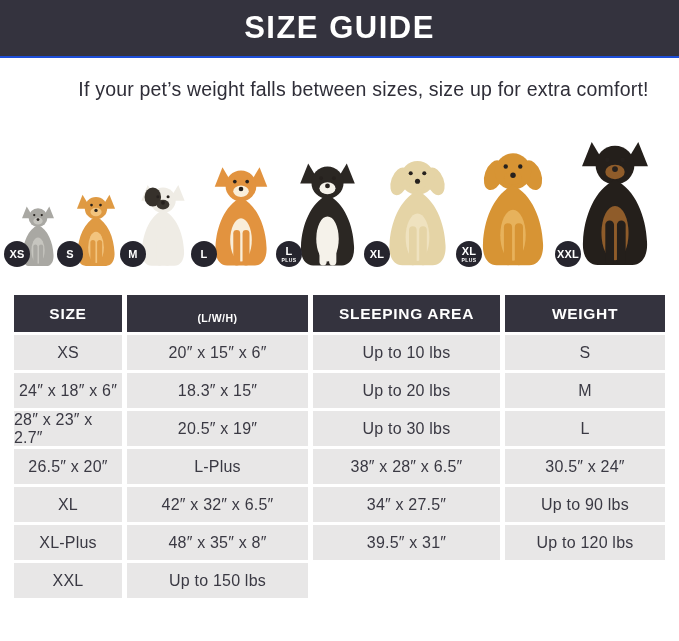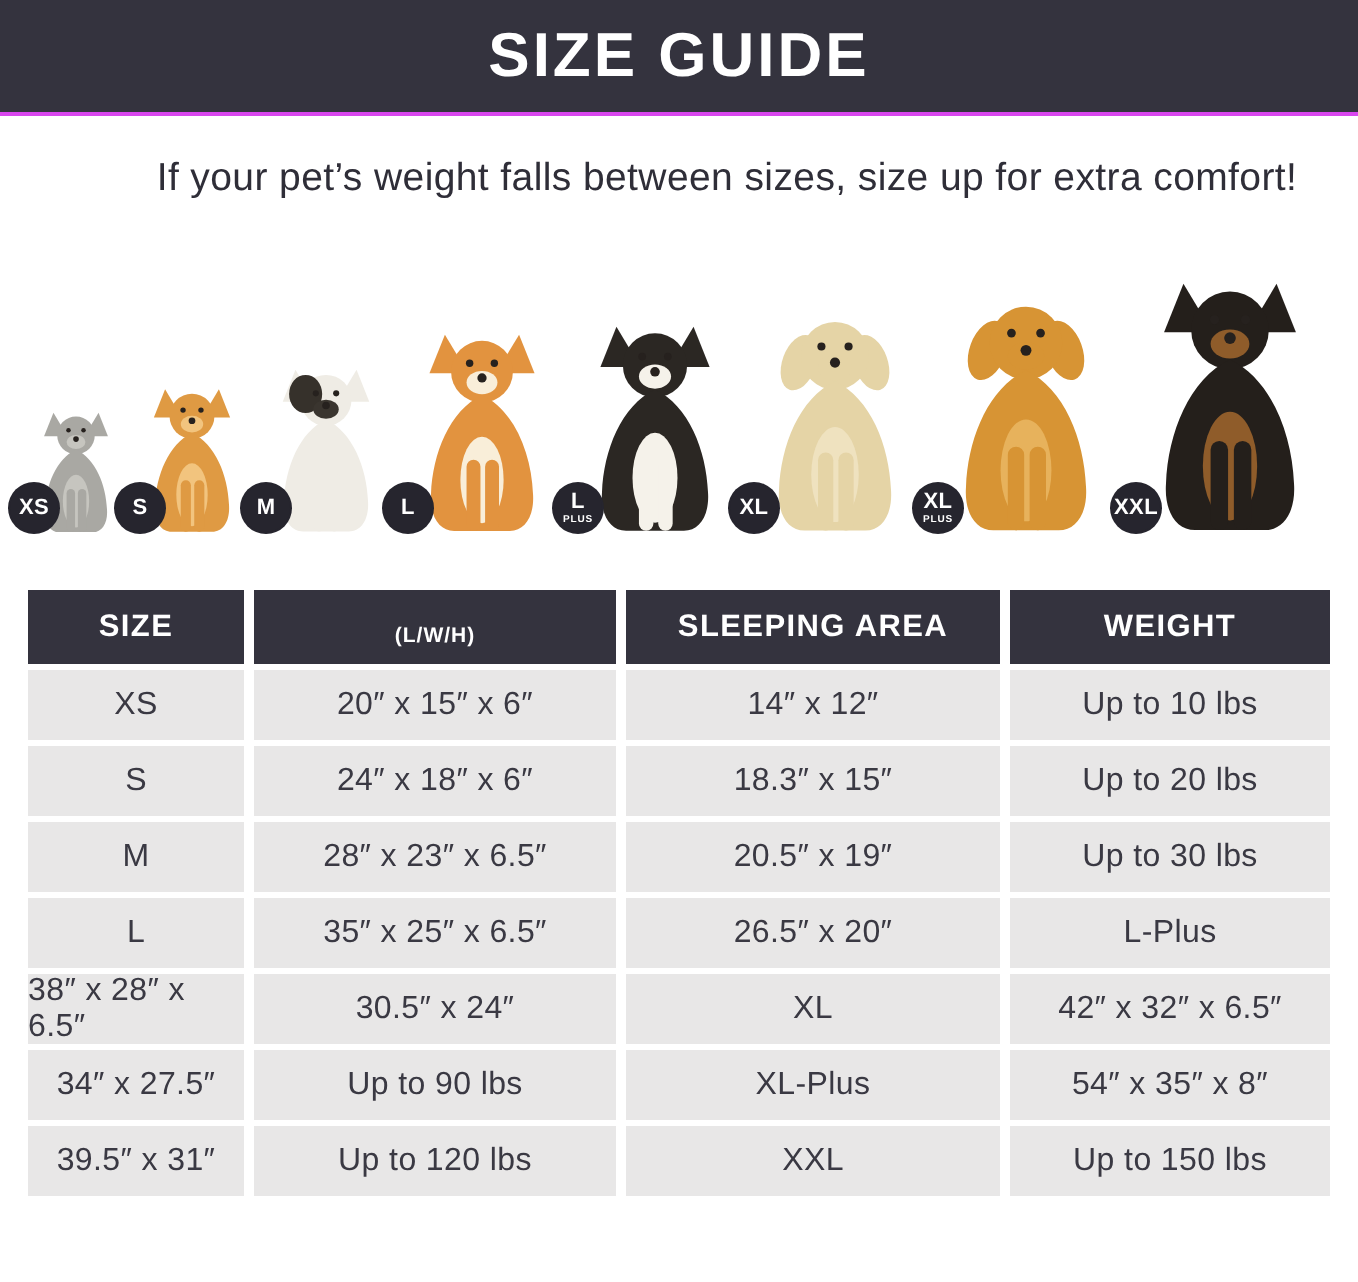--- a/index.html
+++ b/index.html
@@ -3,21 +3,21 @@
 <meta charset="utf-8">
 <style>
   html,body{margin:0;padding:0;}
   body{
     width:679px;height:641px;background:#ffffff;overflow:hidden;
     font-family:"Liberation Sans","DejaVu Sans",sans-serif;
     -webkit-font-smoothing:antialiased;
   }
   .banner{
     height:58px;background:#34333e;display:flex;align-items:center;justify-content:center;
-    border-bottom:2px solid #d946ef;box-sizing:border-box;
+    border-bottom:2px solid #1d4ed8;box-sizing:border-box;
   }
   .banner-title{
     color:#ffffff;font-size:31px;font-weight:bold;letter-spacing:1.5px;
   }
   .subtitle{
     margin-top:20px;text-align:center;font-size:19.5px;color:#2f2e38;
     letter-spacing:0.2px;font-weight:500;padding-left:48px;
   }
   .animals{
     height:162px;margin-top:4px;padding:0 14px;box-sizing:border-box;
@@ -227,39 +227,37 @@
       <span class="h-sub">(L/W/H)</span>
     </div>
     <div class="th">
       <span class="h-main">SLEEPING AREA</span>
     </div>
     <div class="th">
       <span class="h-main">WEIGHT</span>
     </div>
     <div class="td">XS</div>
     <div class="td">20″ x 15″ x 6″</div>
-    <div class="td">14″ x 12″</div>
     <div class="td">Up to 10 lbs</div>
     <div class="td">S</div>
     <div class="td">24″ x 18″ x 6″</div>
     <div class="td">18.3″ x 15″</div>
     <div class="td">Up to 20 lbs</div>
     <div class="td">M</div>
-    <div class="td">28″ x 23″ x 6.5″</div>
+    <div class="td">28″ x 23″ x 2.7″</div>
     <div class="td">20.5″ x 19″</div>
     <div class="td">Up to 30 lbs</div>
     <div class="td">L</div>
-    <div class="td">35″ x 25″ x 6.5″</div>
     <div class="td">26.5″ x 20″</div>
     <div class="td">L-Plus</div>
     <div class="td">38″ x 28″ x 6.5″</div>
     <div class="td">30.5″ x 24″</div>
     <div class="td">XL</div>
     <div class="td">42″ x 32″ x 6.5″</div>
     <div class="td">34″ x 27.5″</div>
     <div class="td">Up to 90 lbs</div>
     <div class="td">XL-Plus</div>
-    <div class="td">54″ x 35″ x 8″</div>
+    <div class="td">48″ x 35″ x 8″</div>
     <div class="td">39.5″ x 31″</div>
     <div class="td">Up to 120 lbs</div>
     <div class="td">XXL</div>
     <div class="td">Up to 150 lbs</div>
   </div>
 
 </body></html>

